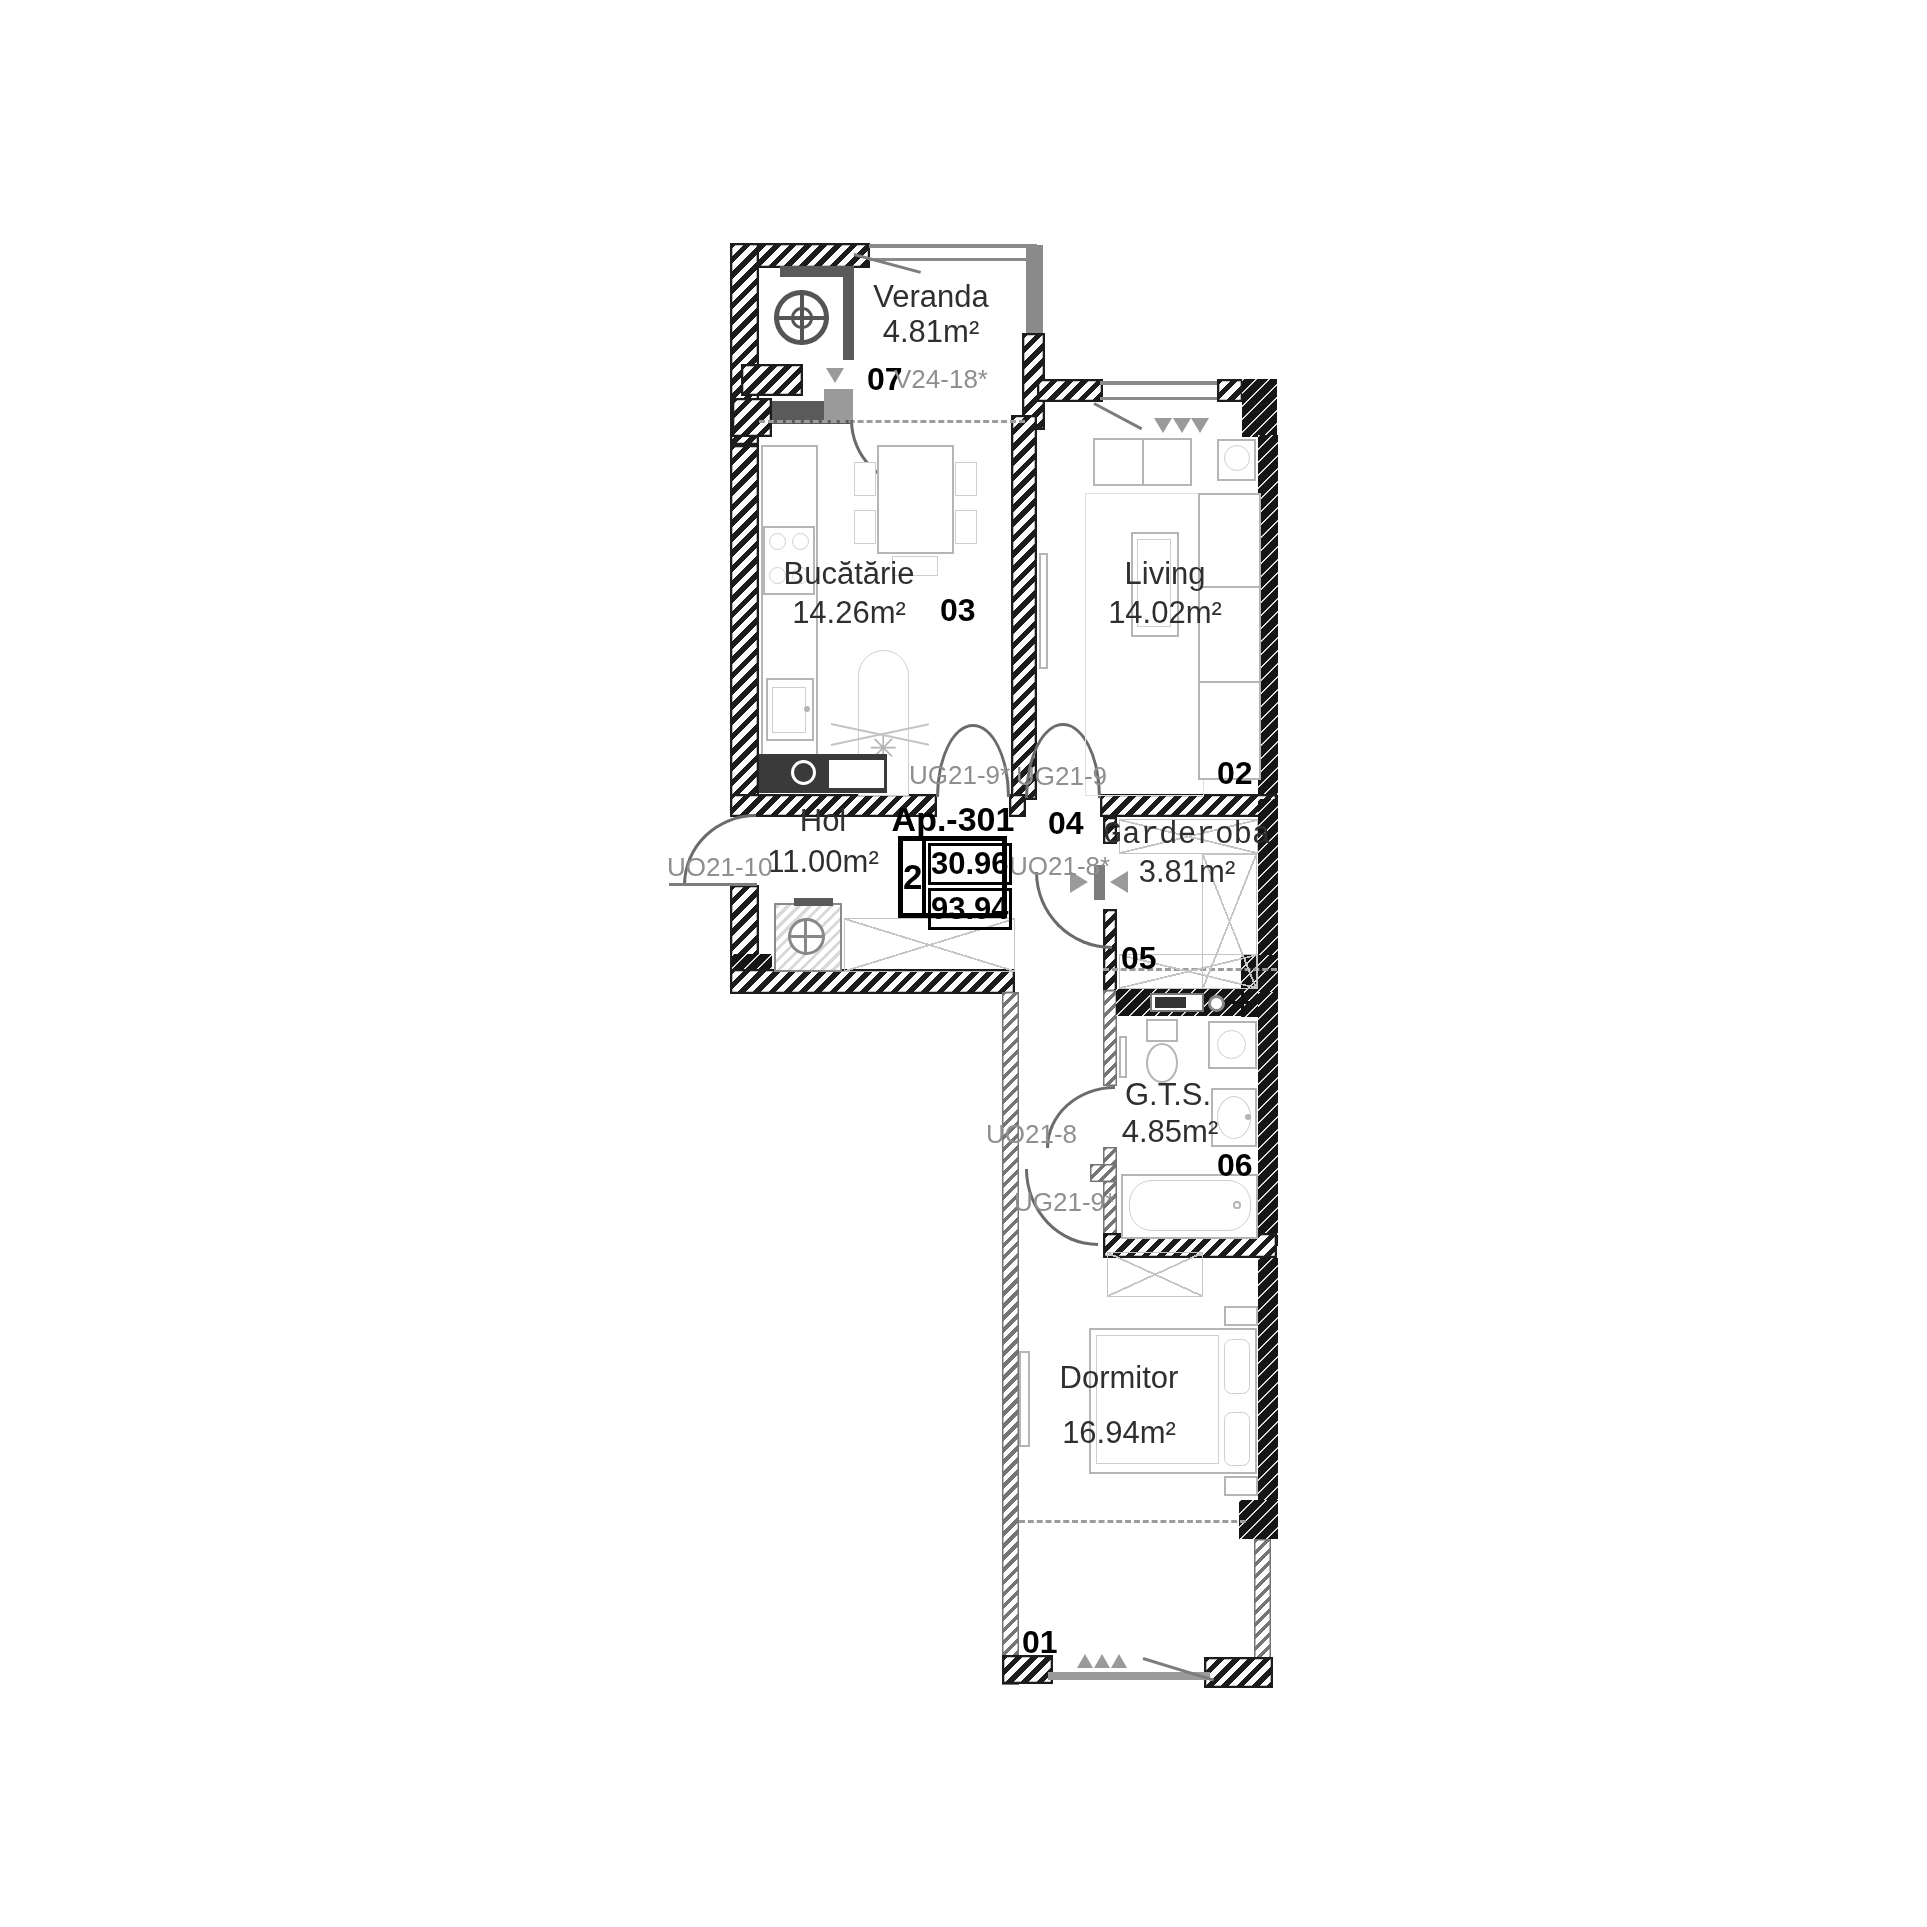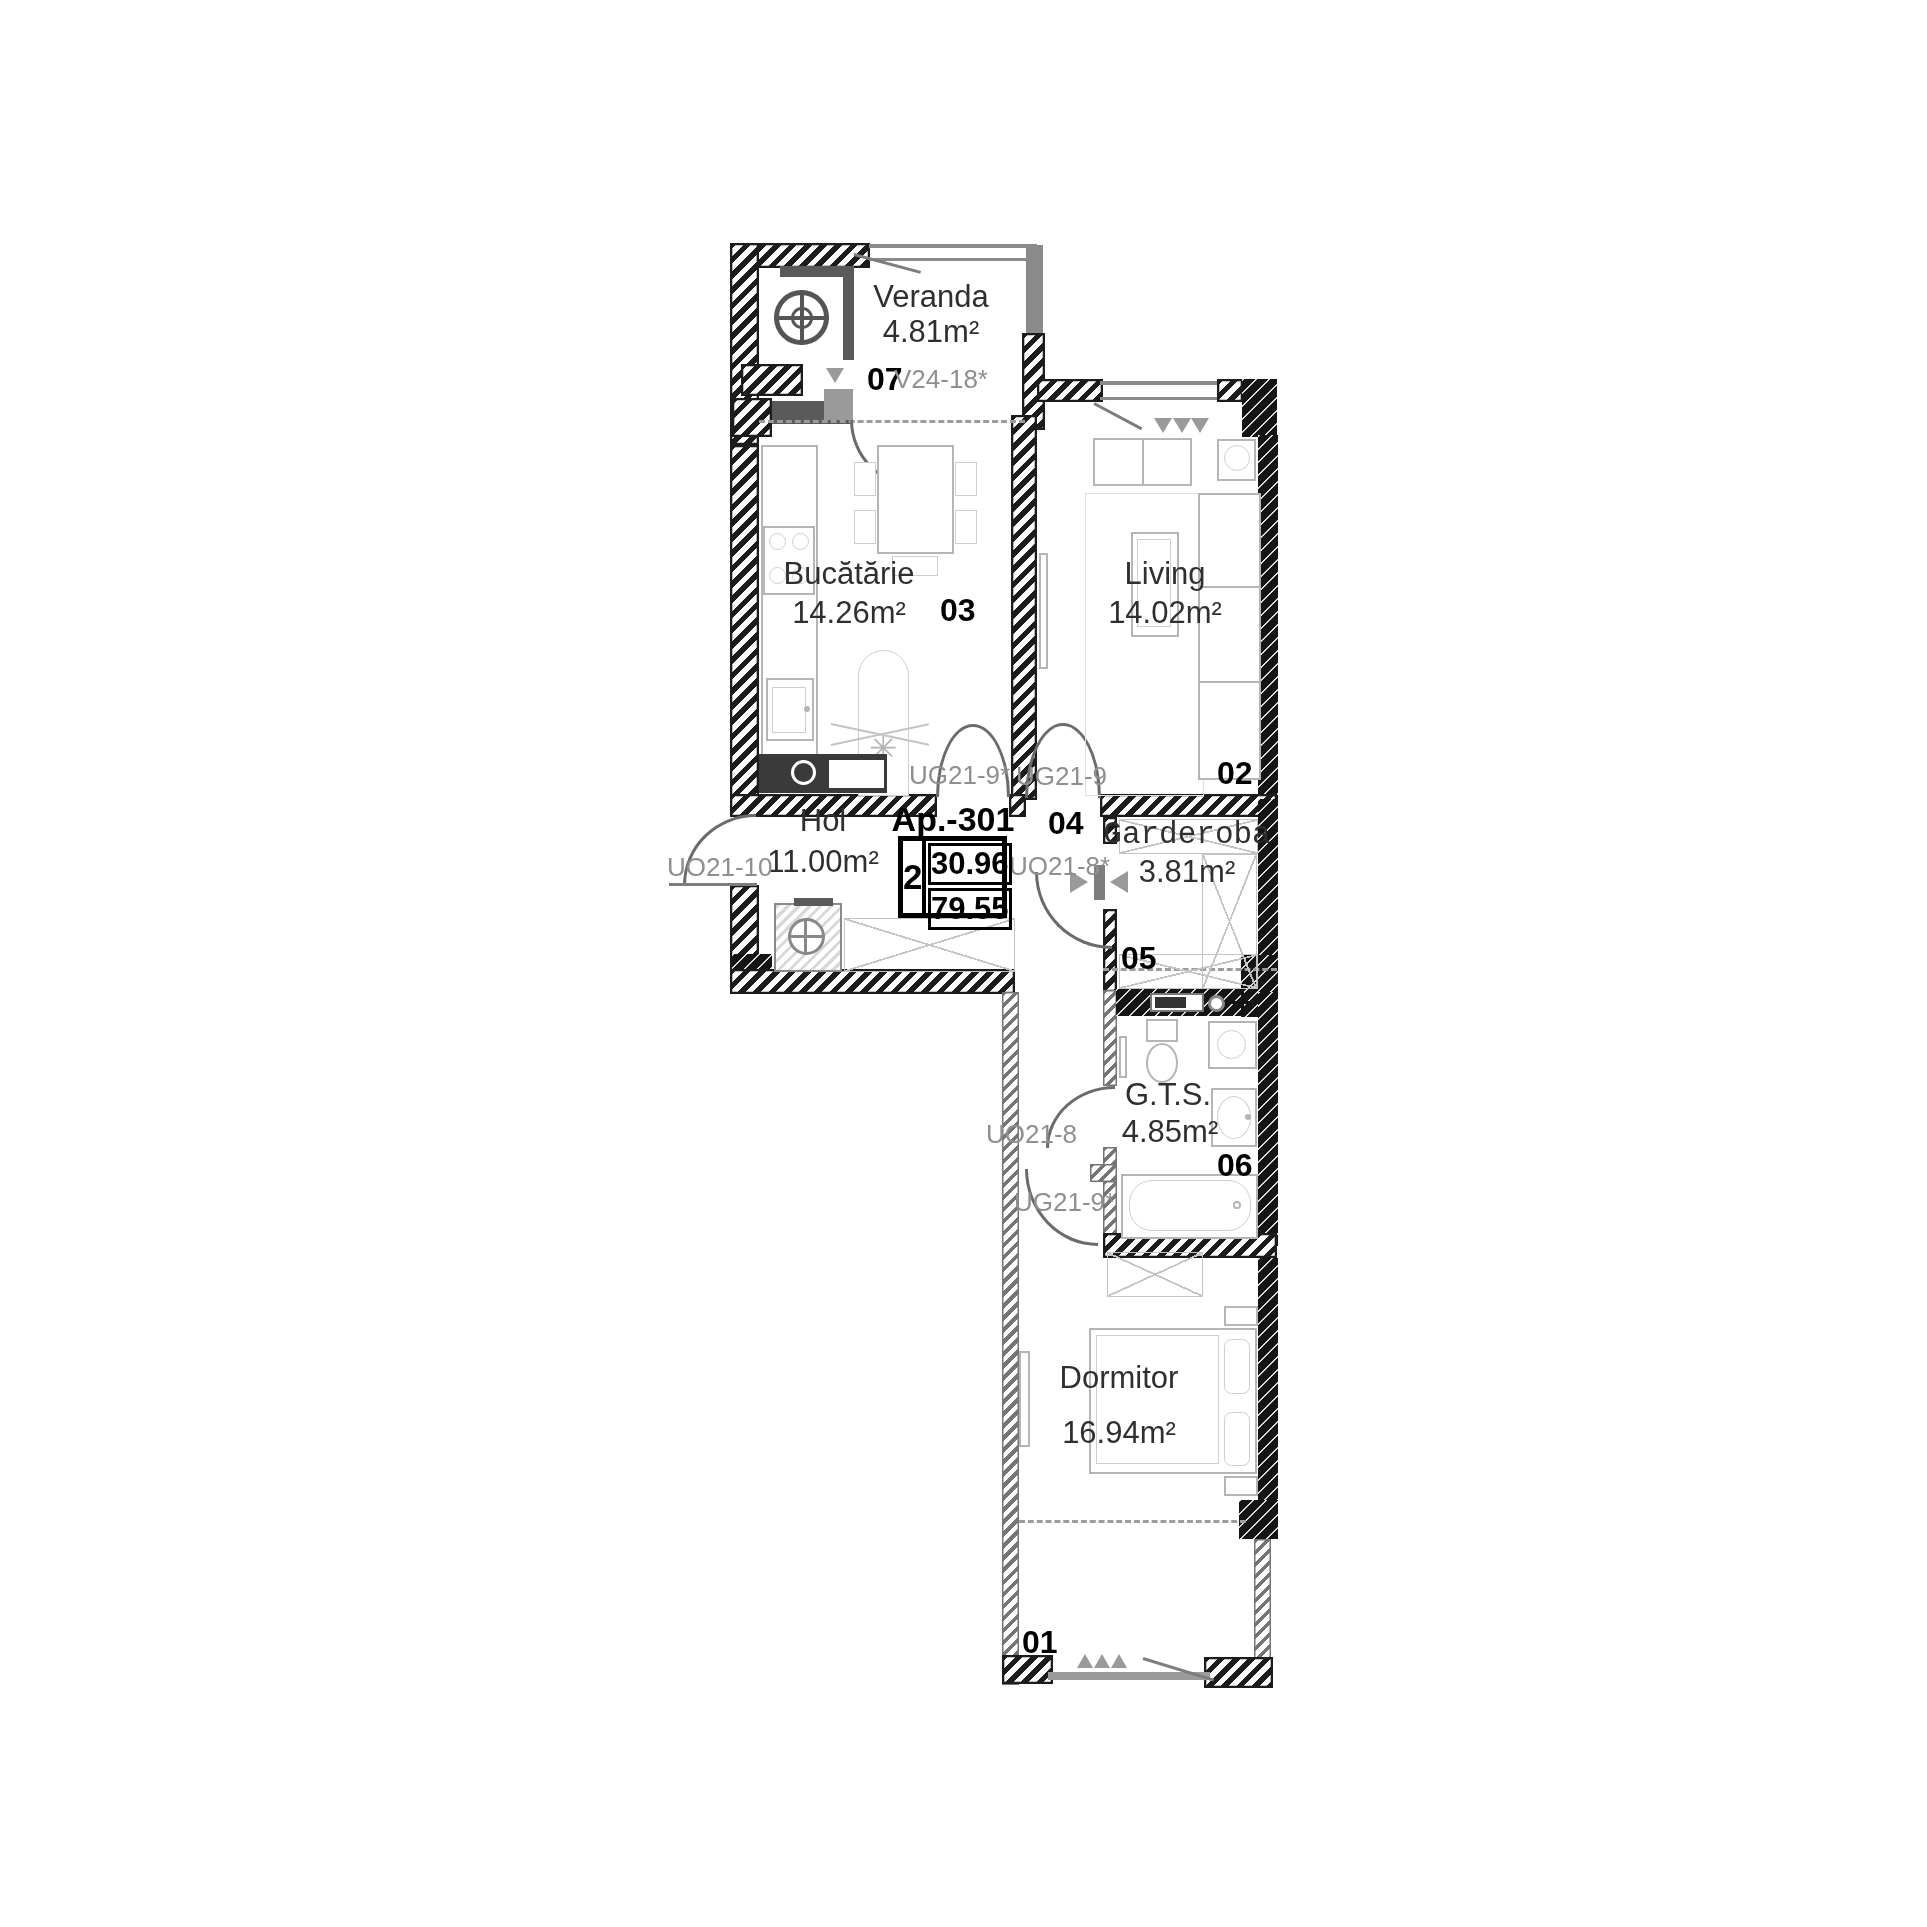--- a/index.html
+++ b/index.html
@@ -238,18 +238,18 @@
   <div class="abs dlb" style="left:667px;top:852px;">UO21-10</div>
   <div class="abs dlb" style="left:1009px;top:851px;">UO21-8*</div>
   <div class="abs dlb" style="left:986px;top:1119px;">UO21-8</div>
   <div class="abs dlb" style="left:1014px;top:1187px;">UG21-9*</div>
 
   <div class="abs apt" style="left:953px;top:800px;">Ap.-301</div>
   <div class="abs tbl" style="left:898px;top:836px;width:109px;height:82px;">
     <div class="c1">2</div>
     <div class="col">
       <div class="v">30.96</div>
-      <div class="v">79.55</div>
+      <div class="v">93.94</div>
     </div>
   </div>
 
 </div>
 
 
 </body></html>

